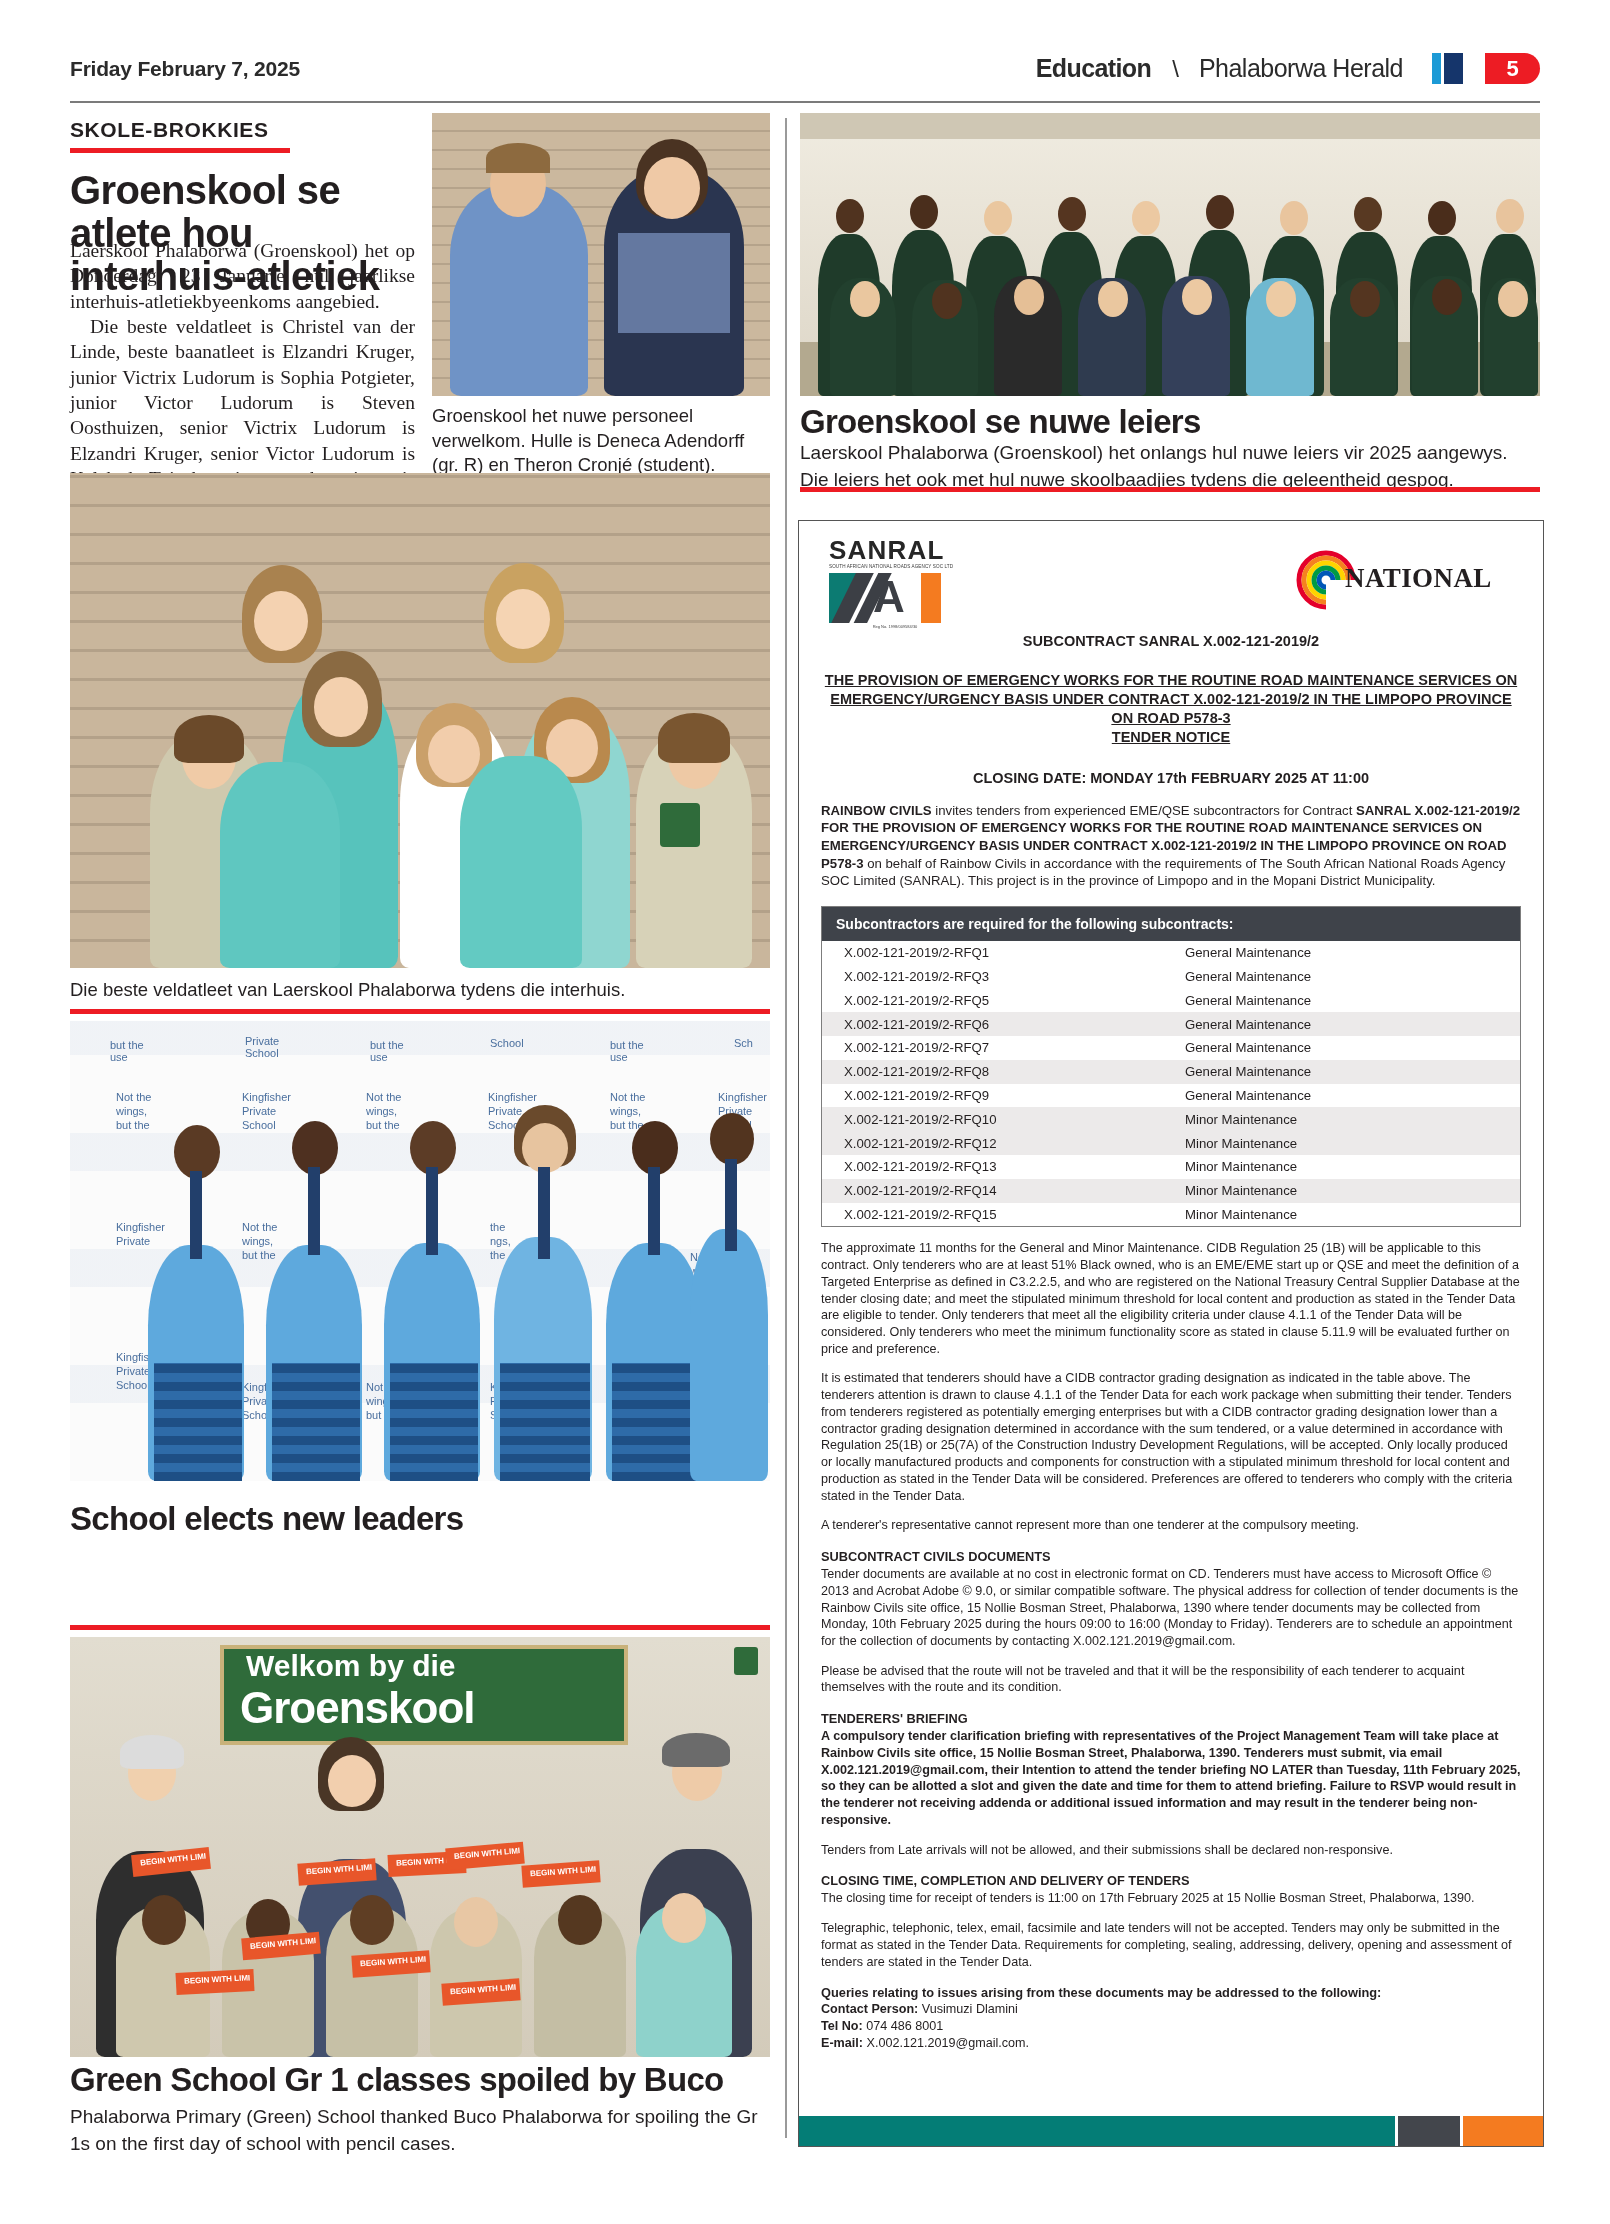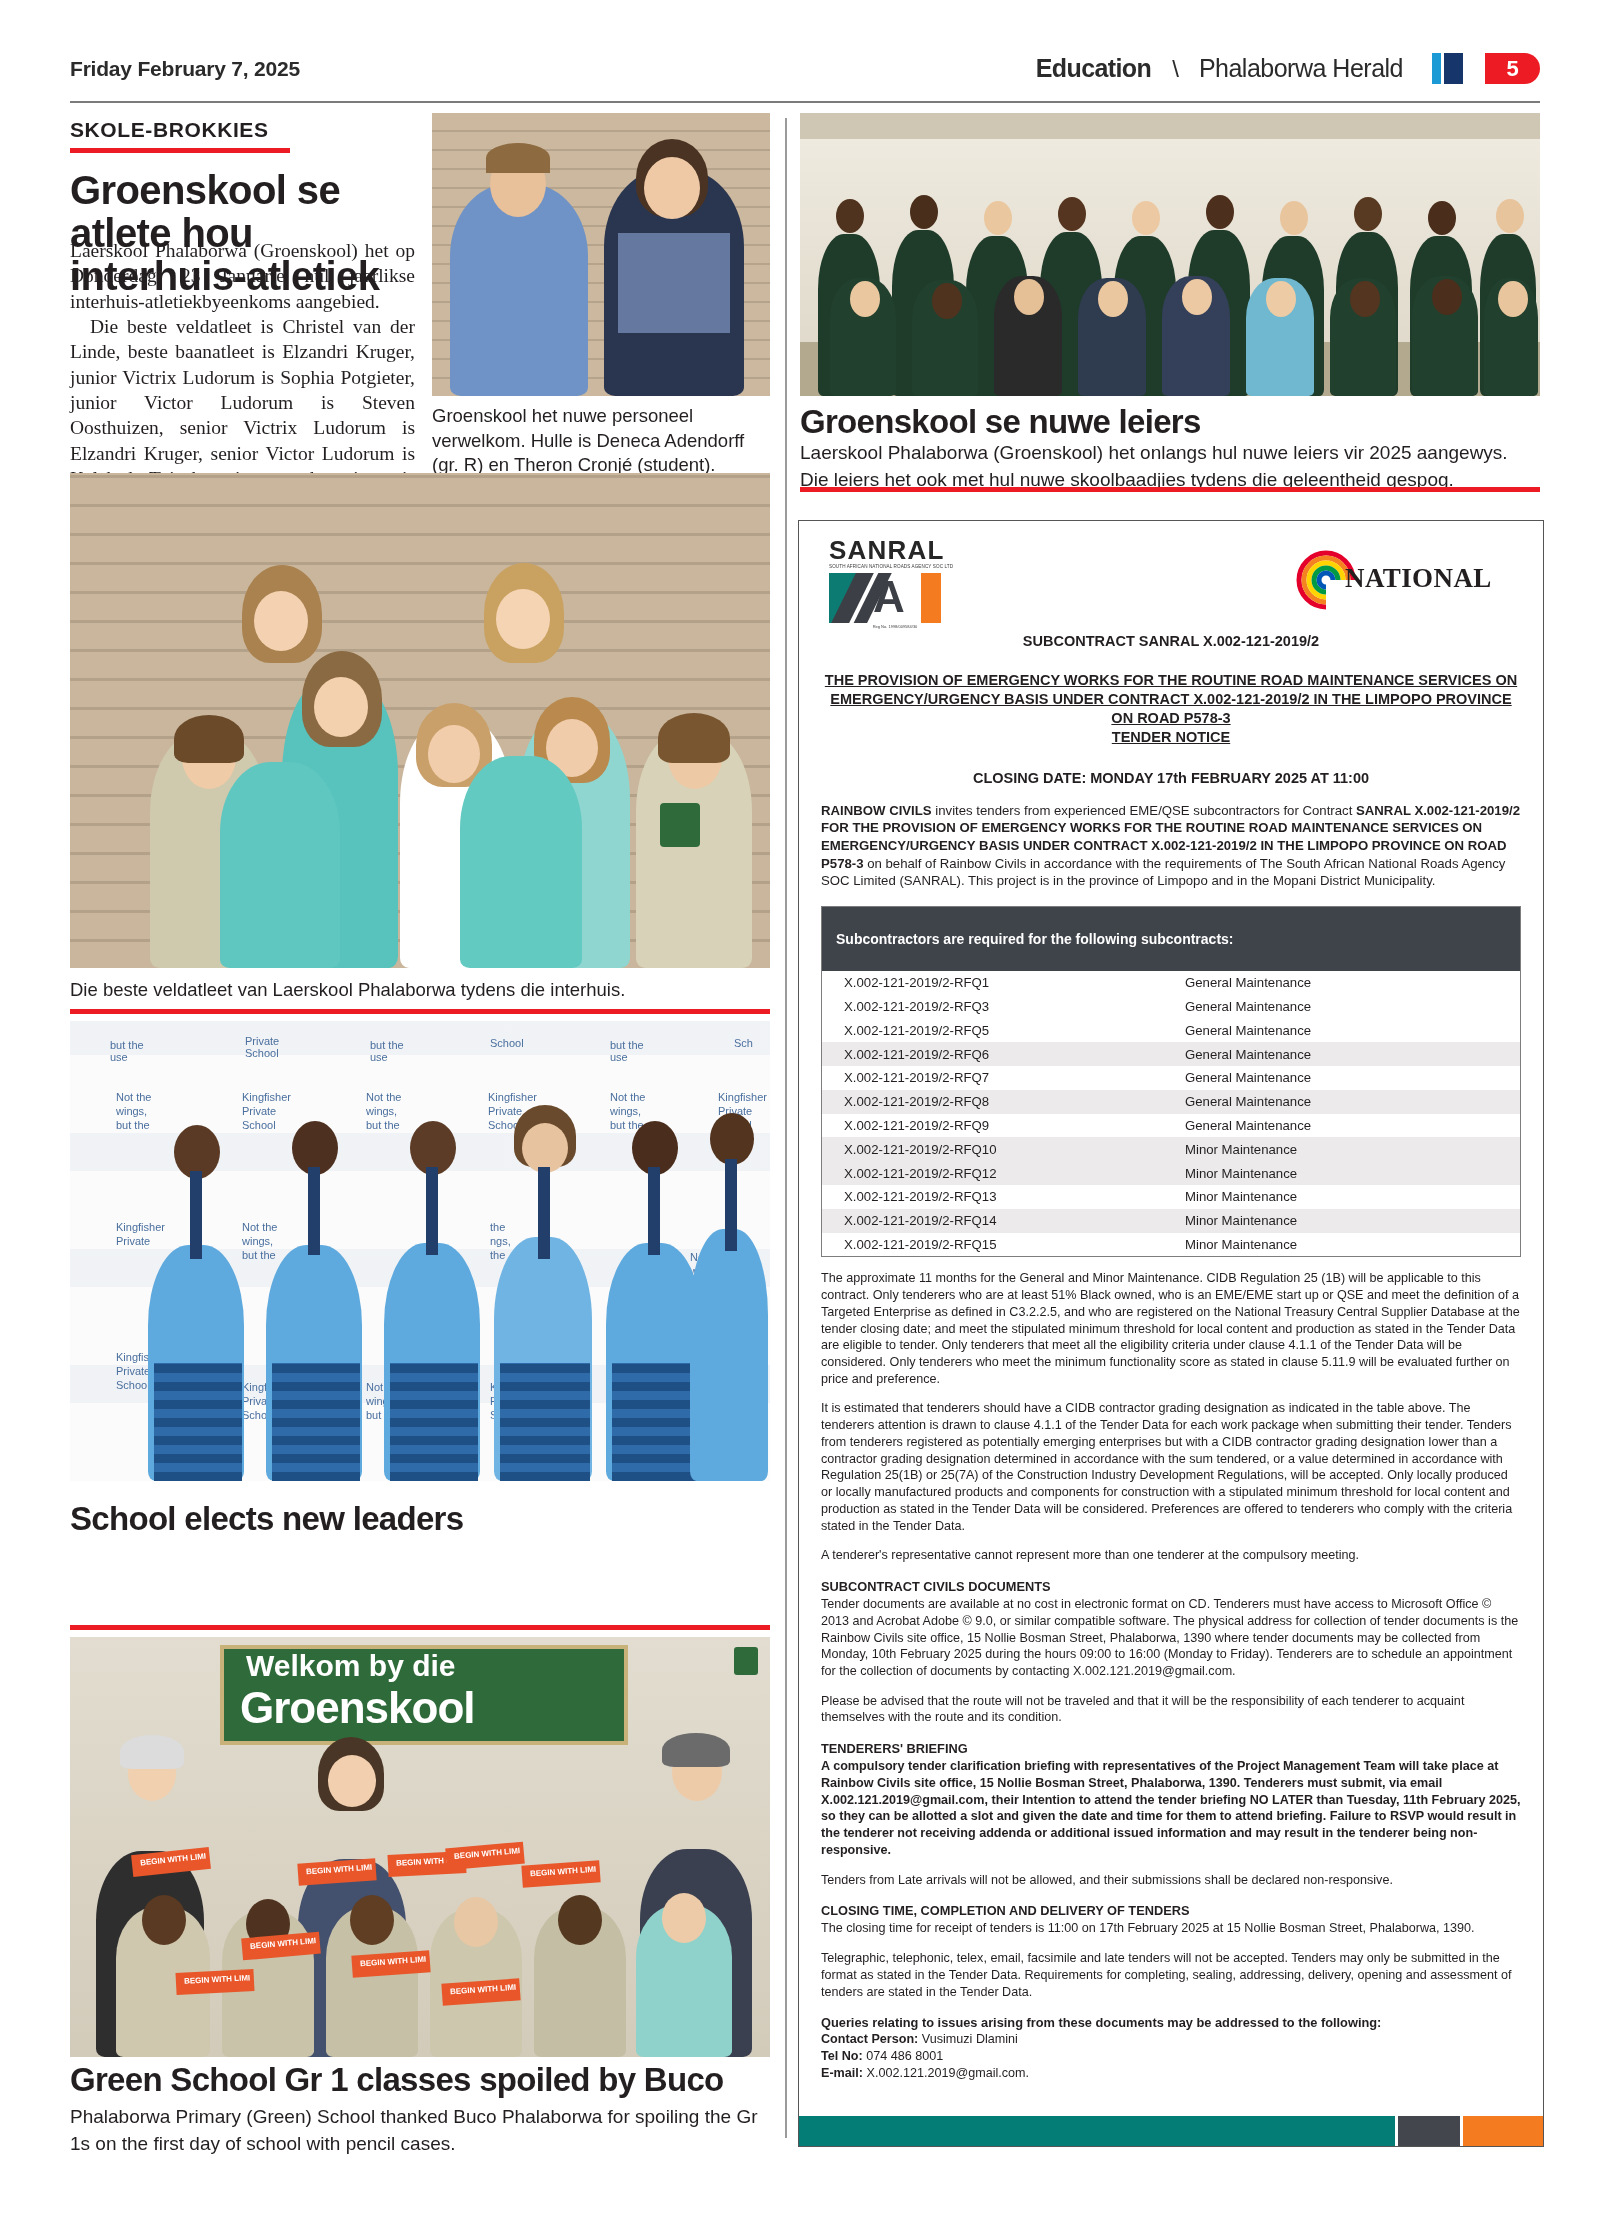--- a/index.html
+++ b/index.html
@@ -96,21 +96,21 @@
 
   .ad-t1{text-align:center;font-size:14.5px;font-weight:bold;margin-top:6px;}
   .ad-t2{text-align:center;font-size:14.5px;font-weight:bold;line-height:1.32;margin-top:22px;text-decoration:underline;}
   .ad-t3{text-align:center;font-size:14.5px;font-weight:bold;margin-top:22px;}
 
   .ad-p{font-size:13.2px;line-height:1.34;margin-top:16px;text-align:left;}
   .ad-p b{font-weight:bold;}
 
   .ad-table{margin-top:16px;border:1px solid #7d7d7d;width:100%;border-collapse:collapse;}
   .ad-table thead th{background:#3f434a;color:#fff;font-size:14px;font-weight:bold;text-align:left;
-                     padding:24px 14px;}
+                     padding:9px 14px;}
   .ad-table td{font-size:13.2px;padding:4.4px 0;color:#231f20;}
   .ad-table td.c1{padding-left:22px;width:52%;}
   .ad-table tr.alt td{background:#eceaea;}
 
   .ad-sm{font-size:12.6px;line-height:1.33;margin-top:13px;}
   .ad-sm.tight{margin-top:11px;}
   .ad-h{font-size:12.8px;font-weight:bold;margin-top:15px;}
   .ad-b{font-weight:bold;}
 
   .ad-footer{position:absolute;left:0;right:0;bottom:0;height:30px;display:flex;}

